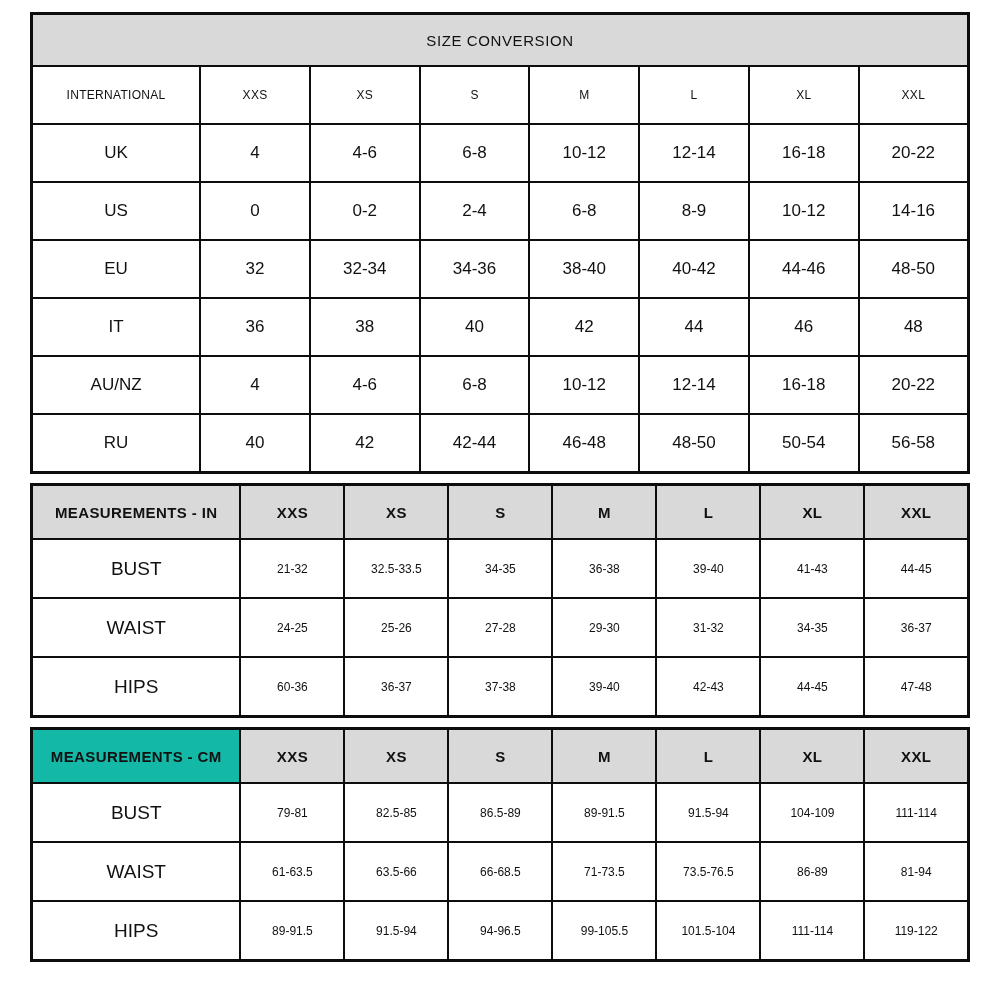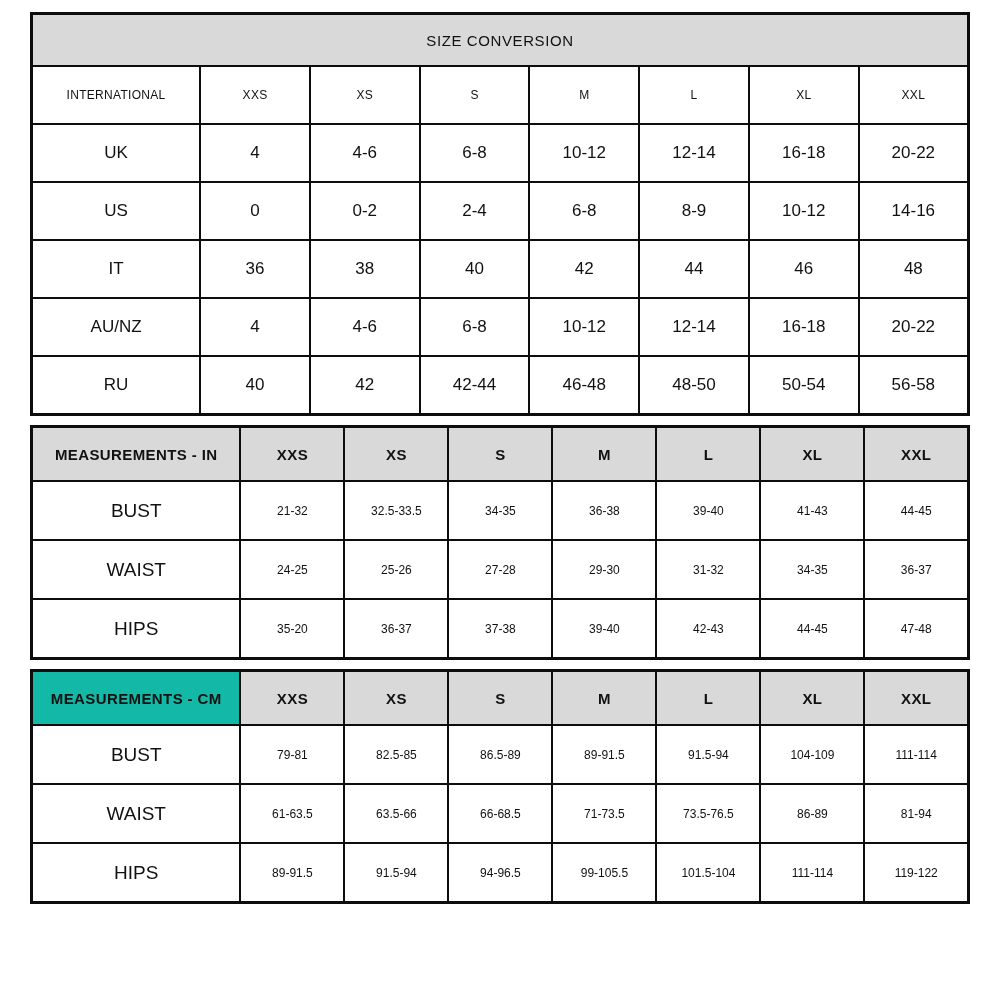--- a/index.html
+++ b/index.html
@@ -92,20 +92,30 @@
       </tr>
       <tr>
         <td class="row-label">US</td>
         <td>0</td>
         <td>0-2</td>
         <td>2-4</td>
         <td>6-8</td>
         <td>8-9</td>
         <td>10-12</td>
         <td>14-16</td>
+      </tr>
+      <tr>
+        <td class="row-label">EU</td>
+        <td>32</td>
+        <td>32-34</td>
+        <td>34-36</td>
+        <td>38-40</td>
+        <td>40-42</td>
+        <td>44-46</td>
+        <td>48-50</td>
       </tr>
       <tr>
         <td class="row-label">IT</td>
         <td>36</td>
         <td>38</td>
         <td>40</td>
         <td>42</td>
         <td>44</td>
         <td>46</td>
         <td>48</td>
@@ -172,21 +182,21 @@
         <td>24-25</td>
         <td>25-26</td>
         <td>27-28</td>
         <td>29-30</td>
         <td>31-32</td>
         <td>34-35</td>
         <td>36-37</td>
       </tr>
       <tr>
         <td class="row-label">HIPS</td>
-        <td>35-20</td>
+        <td>60-36</td>
         <td>36-37</td>
         <td>37-38</td>
         <td>39-40</td>
         <td>42-43</td>
         <td>44-45</td>
         <td>47-48</td>
       </tr>
     </tbody>
   </table>
 

